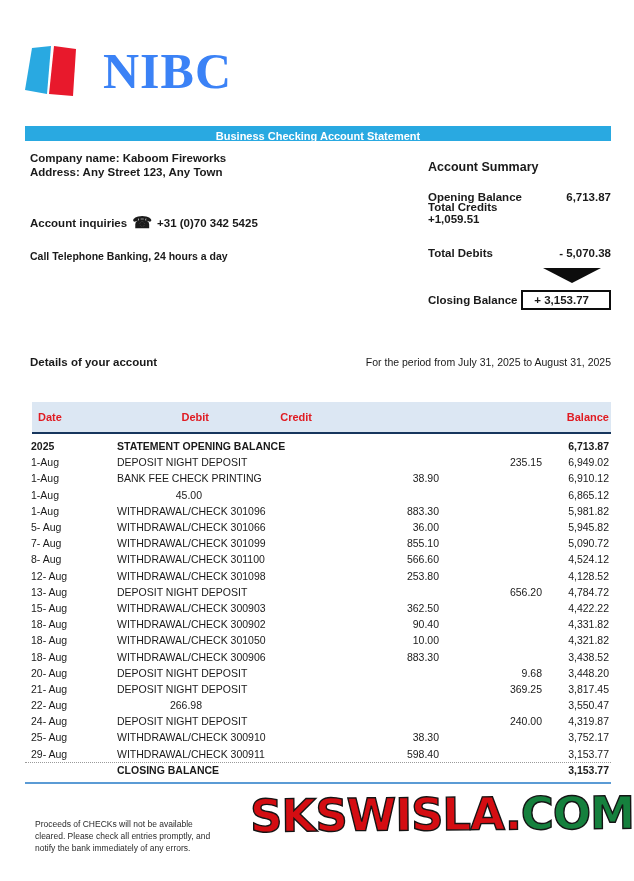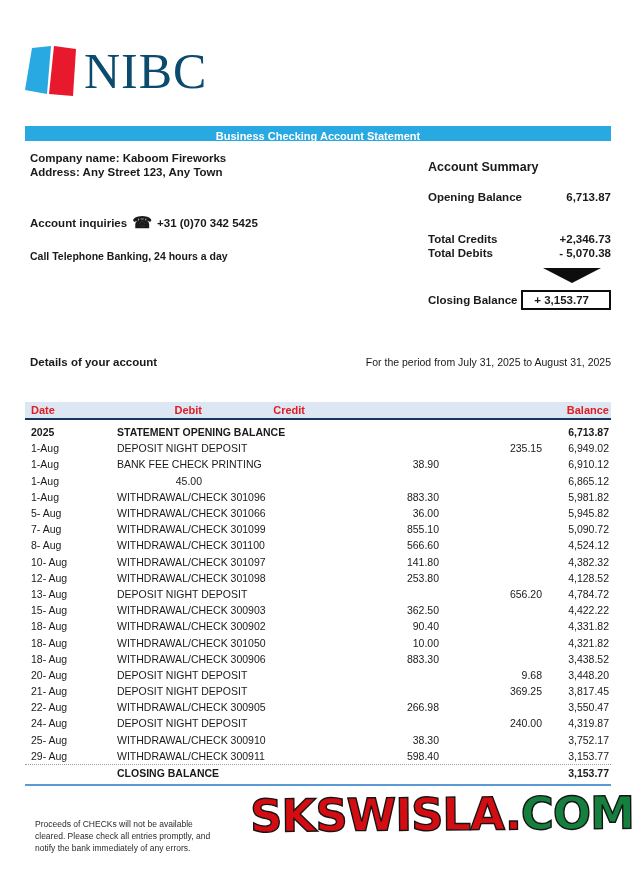--- a/index.html
+++ b/index.html
@@ -3,54 +3,54 @@
 <meta charset="utf-8">
 <style>
   * { margin:0; padding:0; box-sizing:border-box; }
   html,body { width:634px; height:881px; background:#ffffff; }
   body { font-family:"Liberation Sans", sans-serif; color:#1a1a1a; position:relative; overflow:hidden; }
   .page { position:relative; width:634px; height:881px; }
 
   
   .logo { position:absolute; left:20px; top:44px; display:flex; align-items:center; }
   .logo-mark { width:64px; height:54px; }
-  .logo-text { font-family:"Liberation Serif", serif; font-weight:normal; font-size:50px; letter-spacing:1px; color:#0c4a6e; margin-left:0; line-height:54px; }
+  .logo-text { font-family:"Liberation Serif", serif; font-weight:bold; font-size:50px; letter-spacing:1px; color:#3b82f6; margin-left:19px; line-height:54px; }
 
   
   .banner { position:absolute; left:25px; top:126px; width:586px; height:15px; background:#29a9e1; text-align:center; }
   .banner span { color:#ffffff; font-weight:bold; font-size:11px; line-height:15px; }
 
   
   .company { position:absolute; left:30px; top:151px; font-weight:bold; font-size:11.5px; line-height:14px; }
 
   .inquiries { position:absolute; left:30px; top:217px; font-weight:bold; font-size:11.5px; display:flex; align-items:center; gap:5px; }
   .phone-glyph { font-size:16px; line-height:12px; }
   .telebank { position:absolute; left:30px; top:250px; font-weight:bold; font-size:10.5px; }
 
   
   .summary { position:absolute; left:428px; top:160px; width:183px; }
   .summary-title { font-weight:bold; font-size:12.5px; }
   .sum-row { position:absolute; left:0; width:183px; display:flex; justify-content:space-between; font-weight:bold; font-size:11.5px; }
   .sum-row.r0 { top:31px; }
-  .sum-row.r1 { top:73px; }
+  .sum-row.r1 { top:41px;flex-direction:column; }
   .sum-row.r2 { top:87px; }
   .triangle { position:absolute; top:108px; right:10px; width:0; height:0;
               border-left:29px solid transparent; border-right:29px solid transparent; border-top:15px solid #0d0d0d; }
   .closing-row { position:absolute; top:130px; left:0; width:183px; display:flex; justify-content:space-between; align-items:center; }
   .closing-label { font-weight:bold; font-size:11.5px; }
   .closing-box { border:2px solid #0d0d0d; width:90px; height:20px; font-weight:bold; font-size:11.5px; text-align:right; line-height:17px; padding-right:20px; }
 
   
   .details-line { position:absolute; left:30px; top:356px; width:581px; display:flex; justify-content:space-between; align-items:baseline; }
   .details-title { font-weight:bold; font-size:11.5px; }
   .period { font-size:10.5px; }
 
   
   .txn-table { position:absolute; left:25px; top:402px; width:586px; }
-  .thead { display:flex; align-items:center; height:18px; background:#dce7f3; border-bottom:2px solid #17365d; color:#e01b22; font-weight:bold; font-size:11px; }
+  .thead { display:flex; align-items:center; height:32px; background:#dce7f3; border-bottom:2px solid #17365d; color:#e01b22; font-weight:bold; font-size:11px;margin-left:7px; }
   .tbody { padding-top:4px; }
   .trow { display:flex; align-items:center; height:16.2px; font-size:10.5px; }
   .trow.bold { font-weight:bold; }
   .trow.sep-top { border-top:1px dotted #9a9a9a; }
   .tbody { border-bottom:2px solid #5b9bd5; padding-bottom:4px; }
   .col-date { width:92px; padding-left:6px; }
   .col-desc { width:237px; }
   .col-debit { width:85px; text-align:right; }
   .col-credit { width:103px; text-align:right; }
   .col-balance { flex:1; text-align:right; padding-right:2px; }
@@ -91,21 +91,21 @@
   <div class="telebank">Call Telephone Banking, 24 hours a day</div>
 
   <div class="summary">
     <div class="summary-title">Account Summary</div>
     <div class="sum-row r0">
       <span>Opening Balance</span>
       <span>6,713.87</span>
     </div>
     <div class="sum-row r1">
       <span>Total Credits</span>
-      <span>+2,346.73</span>
+      <span>+1,059.51</span>
     </div>
     <div class="sum-row r2">
       <span>Total Debits</span>
       <span>- 5,070.38</span>
     </div>
     <div class="triangle"></div>
     <div class="closing-row">
       <span class="closing-label">Closing Balance</span>
       <span class="closing-box">+ 3,153.77</span>
     </div>
@@ -180,27 +180,20 @@
     </div>
 
     <div class="trow">
       <div class="col-date">8- Aug</div>
       <div class="col-desc">WITHDRAWAL/CHECK 301100</div>
       <div class="col-debit">566.60</div>
       <div class="col-credit"></div>
       <div class="col-balance">4,524.12</div>
     </div>
 
-    <div class="trow">
-      <div class="col-date">10- Aug</div>
-      <div class="col-desc">WITHDRAWAL/CHECK 301097</div>
-      <div class="col-debit">141.80</div>
-      <div class="col-credit"></div>
-      <div class="col-balance">4,382.32</div>
-    </div>
 
     <div class="trow">
       <div class="col-date">12- Aug</div>
       <div class="col-desc">WITHDRAWAL/CHECK 301098</div>
       <div class="col-debit">253.80</div>
       <div class="col-credit"></div>
       <div class="col-balance">4,128.52</div>
     </div>
 
     <div class="trow">
@@ -254,21 +247,20 @@
     <div class="trow">
       <div class="col-date">21- Aug</div>
       <div class="col-desc">DEPOSIT NIGHT DEPOSIT</div>
       <div class="col-debit"></div>
       <div class="col-credit">369.25</div>
       <div class="col-balance">3,817.45</div>
     </div>
 
     <div class="trow">
       <div class="col-date">22- Aug</div>
-      <div class="col-desc">WITHDRAWAL/CHECK 300905</div>
       <div class="col-debit">266.98</div>
       <div class="col-credit"></div>
       <div class="col-balance">3,550.47</div>
     </div>
 
     <div class="trow">
       <div class="col-date">24- Aug</div>
       <div class="col-desc">DEPOSIT NIGHT DEPOSIT</div>
       <div class="col-debit"></div>
       <div class="col-credit">240.00</div>

